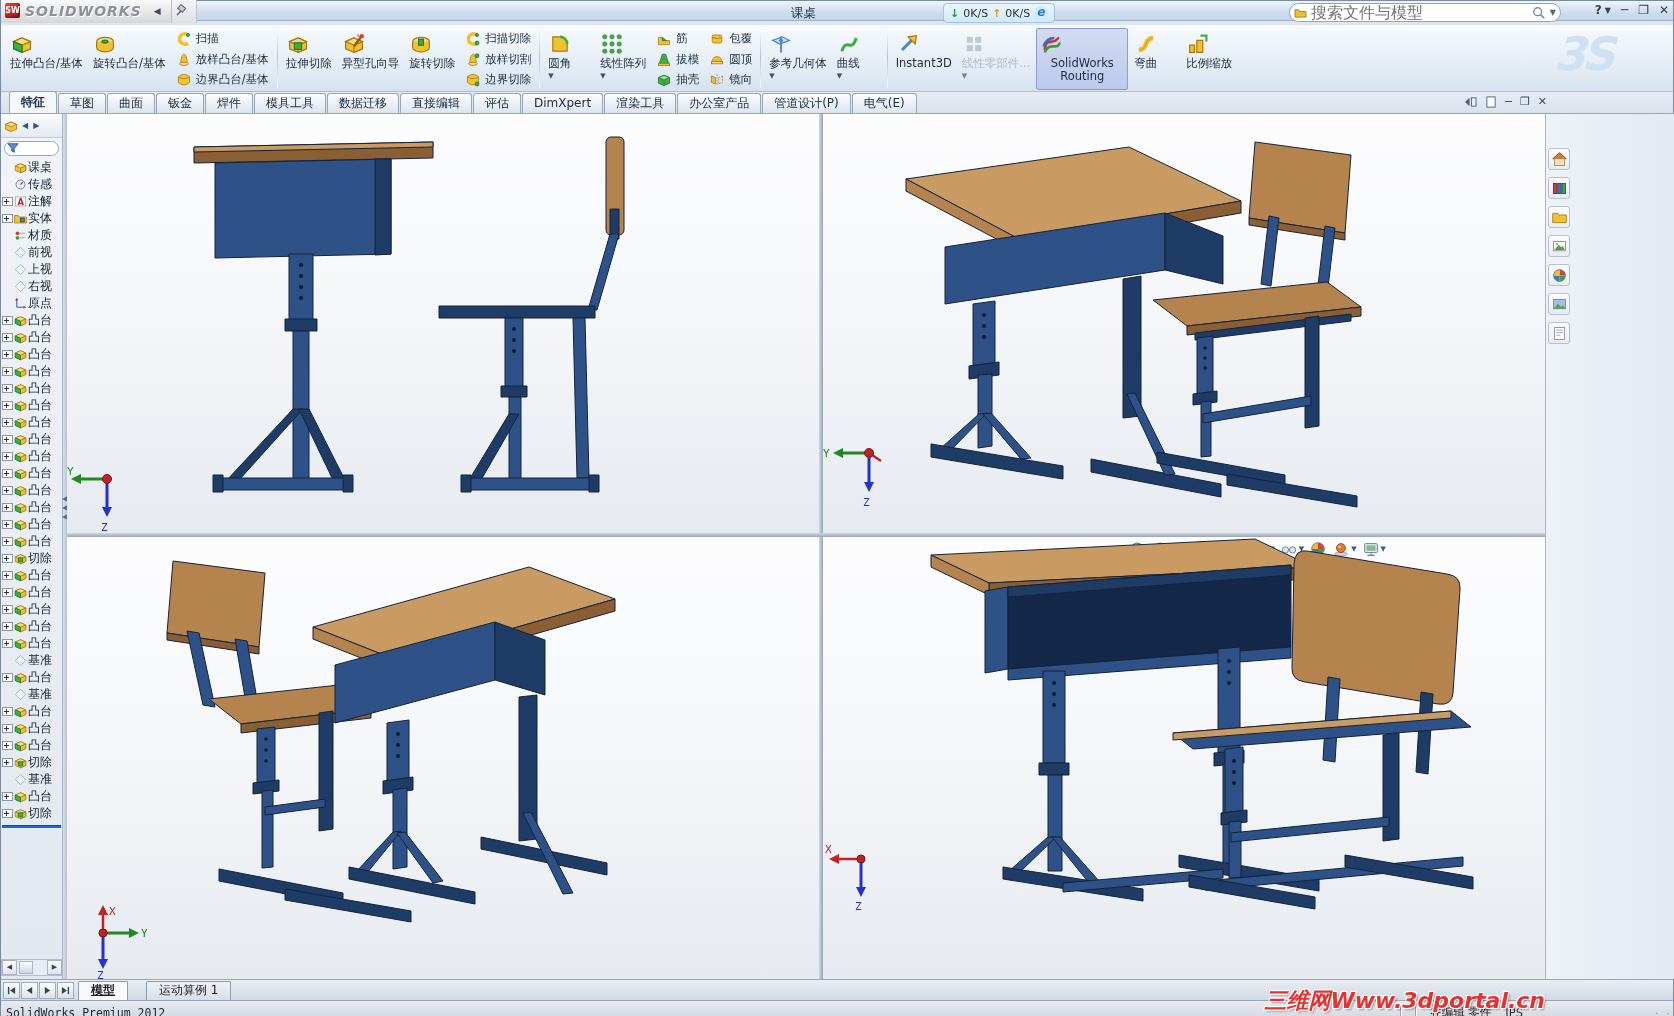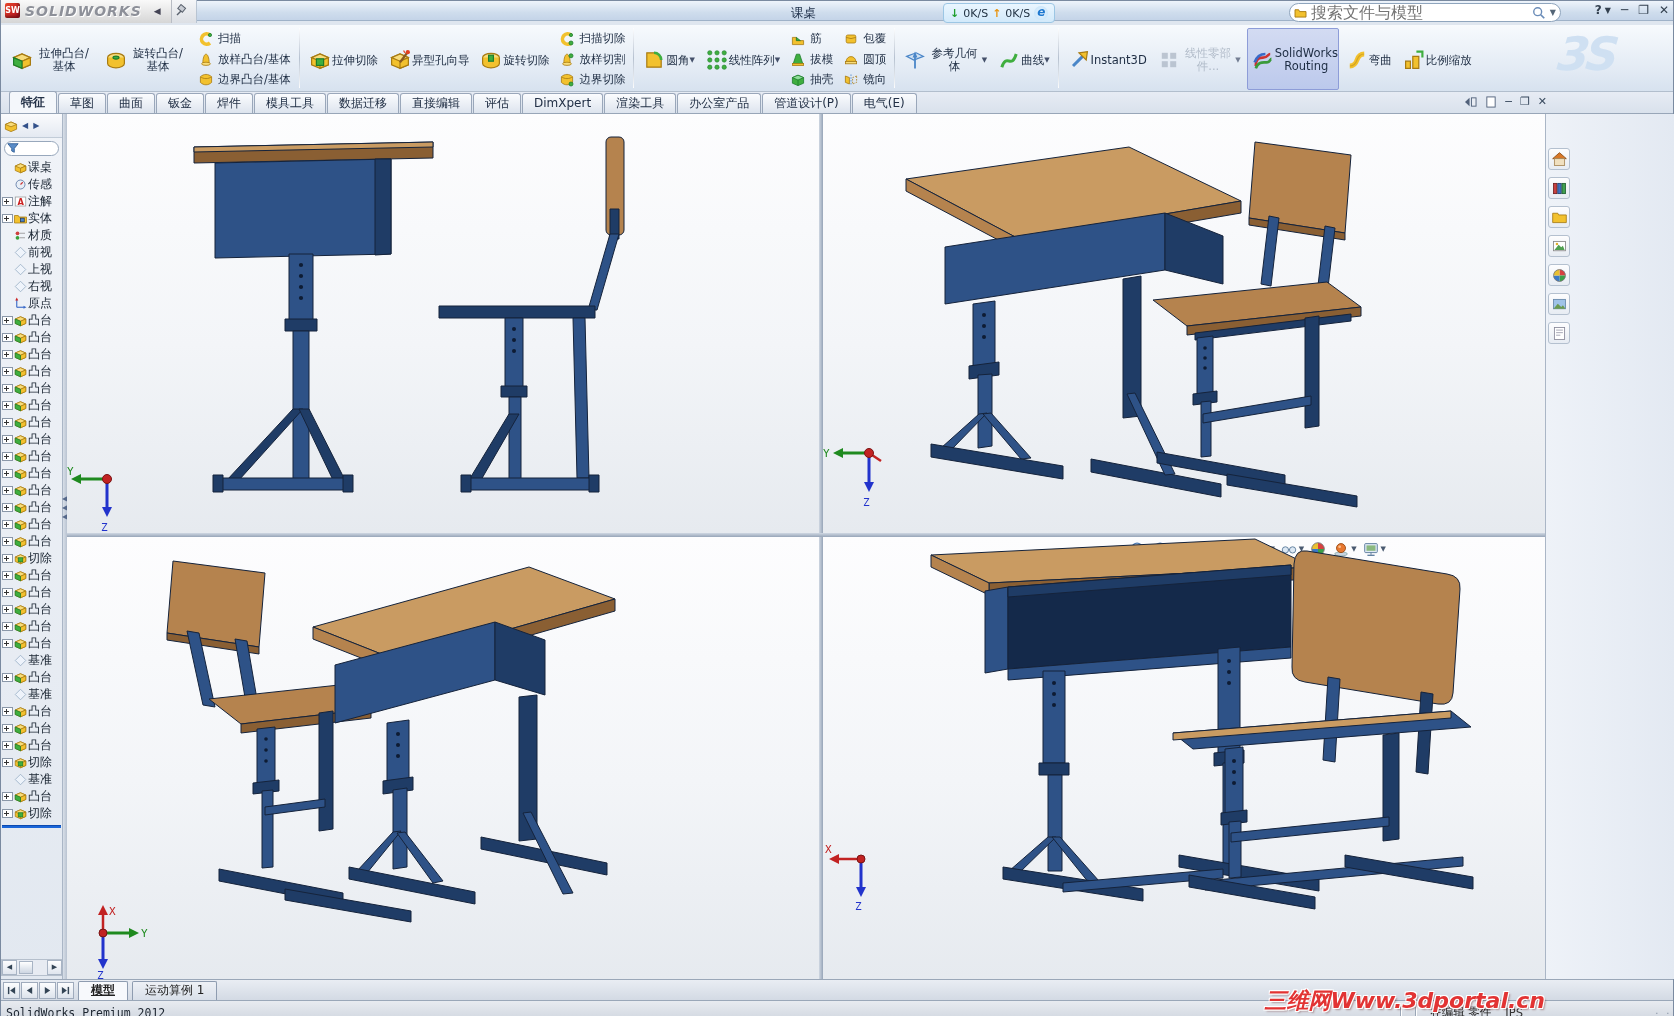--- a/index.html
+++ b/index.html
@@ -33,21 +33,21 @@
   .search-dd { font-size:8px; color:#567; }
   .win-controls { position:absolute; right:4px; top:2px; display:flex; align-items:center; gap:10px; font-size:12px; color:#33404f; }
   .win-controls span { cursor:default; font-weight:bold; }
   .help-dd { font-size:8px; margin-left:-7px; }
 
   
   .ribbon { position:absolute; left:0; top:24px; width:100%; height:67px;
     background:linear-gradient(#f7fafd,#e2eaf4 70%,#d7e2ef); border-bottom:1px solid #b2becd; display:flex; align-items:flex-start; padding:1px 2px; }
   .rgroup { display:flex; align-items:flex-start; gap:2px; padding:2px 3px; }
   .rsep { width:1px; height:60px; margin:2px 1px; background:linear-gradient(#fdfdfd,#b6c1d0,#fdfdfd); }
-  .rbtn { display:flex; flex-direction:row; align-items:center; padding:2px 3px 0;
+  .rbtn { display:flex; flex-direction:column; align-items:flex-start; padding:2px 3px 0;
     min-width:50px; max-width:92px; height:62px; border:1px solid transparent; border-radius:2px;
     font-size:11.5px; line-height:13px; text-align:center; color:#1d2c42; cursor:default; }
   .rbtn .ric { height:26px; display:flex; align-items:center; }
   .rbtn .dd { font-size:7px; color:#44506a; margin-top:0px; }
   .rbtn.active { background:linear-gradient(#d3dbf2,#bcc9ec); border-color:#8d9cd8; }
   .rbtn.disabled, .sbtn.disabled { color:#9aa6b6; opacity:.7; }
   .rstack { display:flex; flex-direction:column; justify-content:space-between; height:62px; padding:1px 0; }
   .sbtn { display:flex; align-items:center; gap:4px; font-size:11.5px; height:19px; padding:0 4px; white-space:nowrap; color:#1d2c42; }
   .ds-mark { position:absolute; right:58px; top:26px; font-size:46px; font-weight:bold; font-style:italic;
     color:#cfe0f2; transform:skewX(-6deg); letter-spacing:-4px; }
@@ -116,21 +116,21 @@
   .tp-col { position:absolute; left:2px; top:34px; display:flex; flex-direction:column; gap:7px; }
   .tp-btn { width:22px; height:22px; border:1px solid #b4c0cf; border-radius:3px;
     background:linear-gradient(#fdfdfe,#e7ecf3); display:flex; align-items:center; justify-content:center; }
 
   
   .doctabs { position:absolute; left:0; top:978px; width:100%; height:21px;
     background:linear-gradient(#e9edf3,#d3dae4); border-top:1px solid #9aa7b8; display:flex; align-items:flex-end; }
   .nav-btns { display:flex; gap:1px; padding:1px 4px 1px 2px; }
   .nav-btns .nb { width:17px; height:17px; background:linear-gradient(#fcfdfe,#dde3ec); border:1px solid #9fabbc; display:flex; align-items:center; justify-content:center; }
   .dtab { height:19px; line-height:17px; padding:0 12px; font-size:12px; color:#222;
-    background:linear-gradient(#eef1f6,#d8dfe9); border:1px solid #8e9cb0; border-bottom:none; border-radius:2px 2px 0 0; margin-right:4px; }
+    background:linear-gradient(#eef1f6,#d8dfe9); border:1px solid #8e9cb0; border-bottom:none; border-radius:2px 2px 0 0; margin-right:18px; }
   .dtab.active { background:#f7f9fc; font-weight:bold; text-decoration:underline; }
   .statusbar { position:absolute; left:0; top:999px; width:100%; height:24px;
     background:linear-gradient(#e8ebf0,#ccd3dd); border-top:1px solid #9aa7b8; display:flex; align-items:center; font-size:11.5px; }
   .sb-left { margin-left:5px; font-family:"DejaVu Sans Mono","Liberation Mono",monospace; color:#1c2530; }
   .sb-right { position:absolute; right:150px; display:flex; align-items:center; gap:14px; color:#222; }
   .sb-sep { width:1px; height:12px; background:#9aa6b6; box-shadow:1px 0 0 #fff; }
   .sb-units { color:#333; }
   .sb-grip { position:absolute; right:2px; bottom:2px; color:#8a97a8; font-size:10px; letter-spacing:1px; }
   .watermark { position:absolute; right:128px; bottom:-1px; font-size:22px; font-weight:bold; font-style:italic;
     color:#e23333; white-space:nowrap; z-index:50; pointer-events:none;

